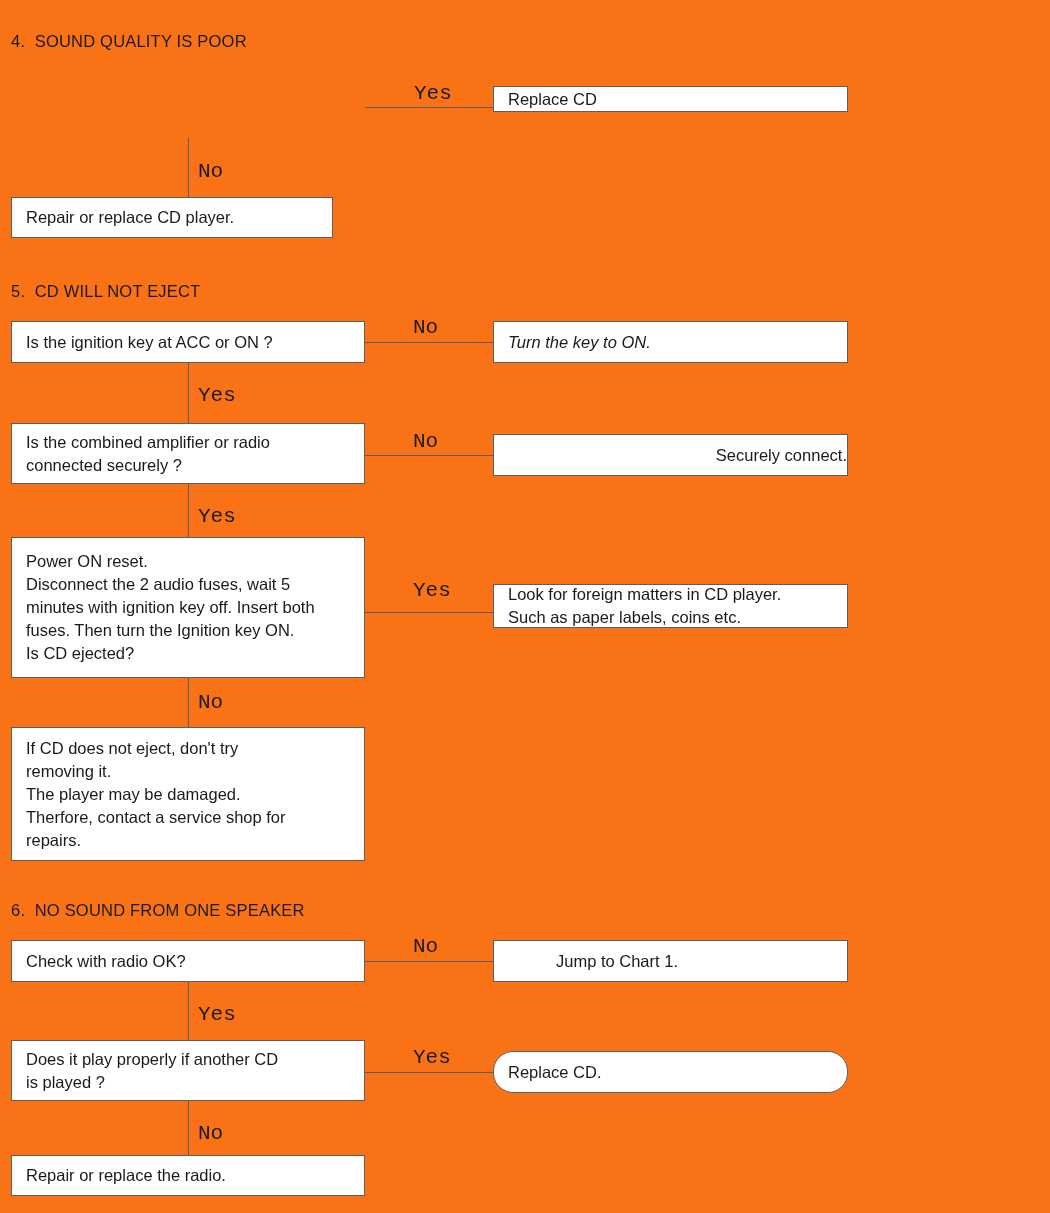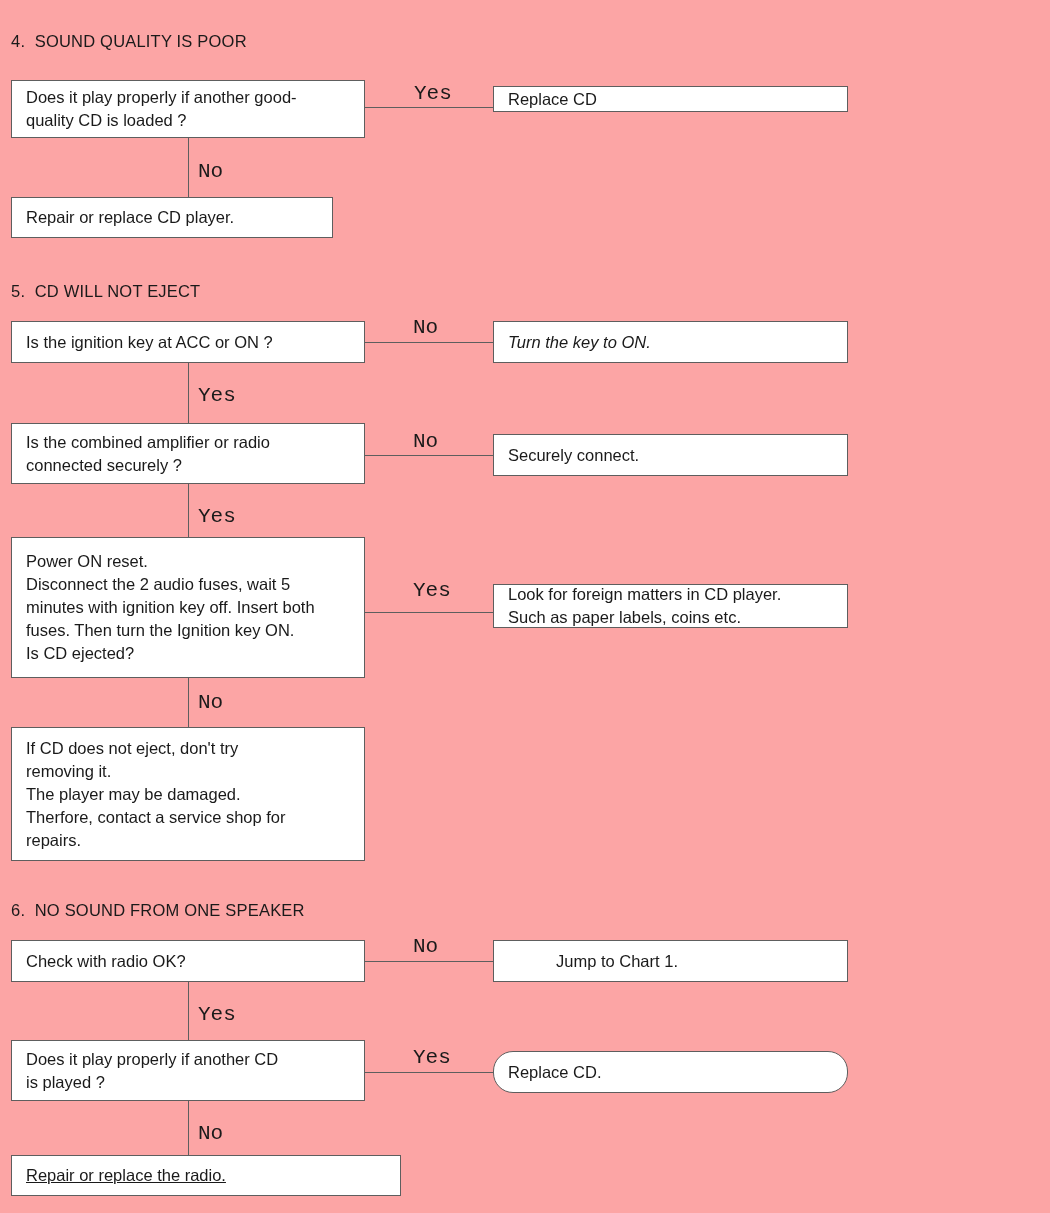--- a/index.html
+++ b/index.html
@@ -8,21 +8,21 @@
     background: #ffffff;
   }
   body {
     font-family: "Liberation Sans", sans-serif;
     color: #1a1a1a;
   }
   #page {
     position: relative;
     width: 1050px;
     height: 1213px;
-    background: #fca5a5;
+    background: #f97316;
     overflow: hidden;
   }
   .section-heading {
     position: absolute;
     font-size: 16.5px;
     font-weight: 400;
     color: #1a1a1a;
     letter-spacing: 0.2px;
     white-space: pre;
   }
@@ -63,24 +63,20 @@
 </style>
 </head>
 <body>
 
 <div id="page">
     <div class="section-heading" style="left: 11px; top: 32px;">4.  SOUND QUALITY IS POOR</div>
     <div class="connector-v" style="left: 188px; top: 138px; height: 59px; border-color: rgb(94, 94, 94);"></div>
     <div class="connector-h" style="left: 365px; top: 107px; width: 128px; border-color: rgb(94, 94, 94);"></div>
     <div class="branch-label" style="left: 198px; top: 162px;">No</div>
     <div class="branch-label" style="left: 414px; top: 84px;">Yes</div>
-    <div class="node" style="left: 11px; top: 80px; width: 354px; height: 58px; border-color: rgb(94, 94, 94);">
-      <span class="node-text">Does it play properly if another good-
-quality CD is loaded ?</span>
-    </div>
     <div class="node" style="left: 11px; top: 197px; width: 322px; height: 41px; border-color: rgb(94, 94, 94);">
       <span class="node-text">Repair or replace CD player.</span>
     </div>
     <div class="node" style="left: 493px; top: 86px; width: 355px; height: 26px; border-color: rgb(94, 94, 94);">
       <span class="node-text">Replace CD</span>
     </div>
     <div class="section-heading" style="left: 11px; top: 282px;">5.  CD WILL NOT EJECT</div>
     <div class="connector-v" style="left: 188px; top: 363px; height: 60px; border-color: rgb(94, 94, 94);"></div>
     <div class="connector-h" style="left: 365px; top: 342px; width: 128px; border-color: rgb(94, 94, 94);"></div>
     <div class="connector-v" style="left: 188px; top: 484px; height: 53px; border-color: rgb(94, 94, 94);"></div>
@@ -96,21 +92,21 @@
     <div class="node" style="left: 11px; top: 321px; width: 354px; height: 42px; border-color: rgb(94, 94, 94);">
       <span class="node-text">Is the ignition key at ACC or ON ?</span>
     </div>
     <div class="node" style="left: 493px; top: 321px; width: 355px; height: 42px; border-color: rgb(94, 94, 94); font-style: italic;">
       <span class="node-text">Turn the key to ON.</span>
     </div>
     <div class="node" style="left: 11px; top: 423px; width: 354px; height: 61px; border-color: rgb(94, 94, 94);">
       <span class="node-text">Is the combined amplifier or radio
 connected securely ?</span>
     </div>
-    <div class="node" style="left: 493px; top: 434px; width: 355px; height: 42px; border-color: rgb(94, 94, 94);">
+    <div class="node" style="left: 493px; top: 434px; width: 355px; height: 42px; border-color: rgb(94, 94, 94); justify-content: flex-end;">
       <span class="node-text">Securely connect.</span>
     </div>
     <div class="node" style="left: 11px; top: 537px; width: 354px; height: 141px; border-color: rgb(94, 94, 94);">
       <span class="node-text">Power ON reset.
 Disconnect the 2 audio fuses, wait 5
 minutes with ignition key off. Insert both
 fuses. Then turn the Ignition key ON.
 Is CD ejected?</span>
     </div>
     <div class="node" style="left: 493px; top: 584px; width: 355px; height: 44px; border-color: rgb(94, 94, 94);">
@@ -139,16 +135,16 @@
     <div class="node" style="left: 493px; top: 940px; width: 355px; height: 42px; border-color: rgb(94, 94, 94); padding-left: 48px;">
       <span class="node-text">Jump to Chart 1.</span>
     </div>
     <div class="node" style="left: 11px; top: 1040px; width: 354px; height: 61px; border-color: rgb(94, 94, 94);">
       <span class="node-text">Does it play properly if another CD
 is played ?</span>
     </div>
     <div class="node" style="left: 493px; top: 1051px; width: 355px; height: 42px; border-color: rgb(94, 94, 94); border-radius: 20px;">
       <span class="node-text">Replace CD.</span>
     </div>
-    <div class="node" style="left: 11px; top: 1155px; width: 390px; height: 41px; border-color: rgb(94, 94, 94); text-decoration: underline;">
+    <div class="node" style="left: 11px; top: 1155px; width: 354px; height: 41px; border-color: rgb(94, 94, 94);">
       <span class="node-text">Repair or replace the radio.</span>
     </div>
   </div>
 
 </body></html>

